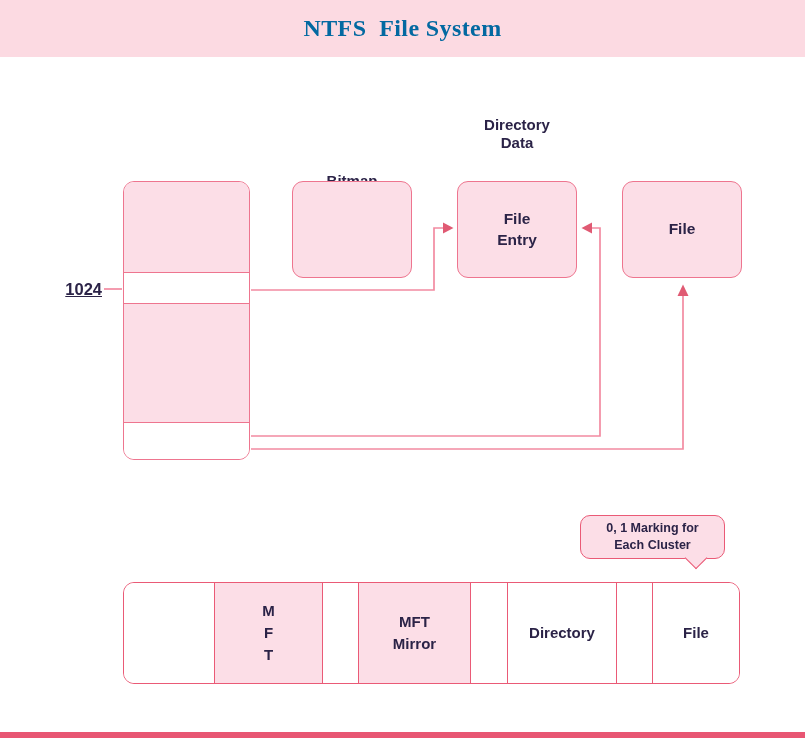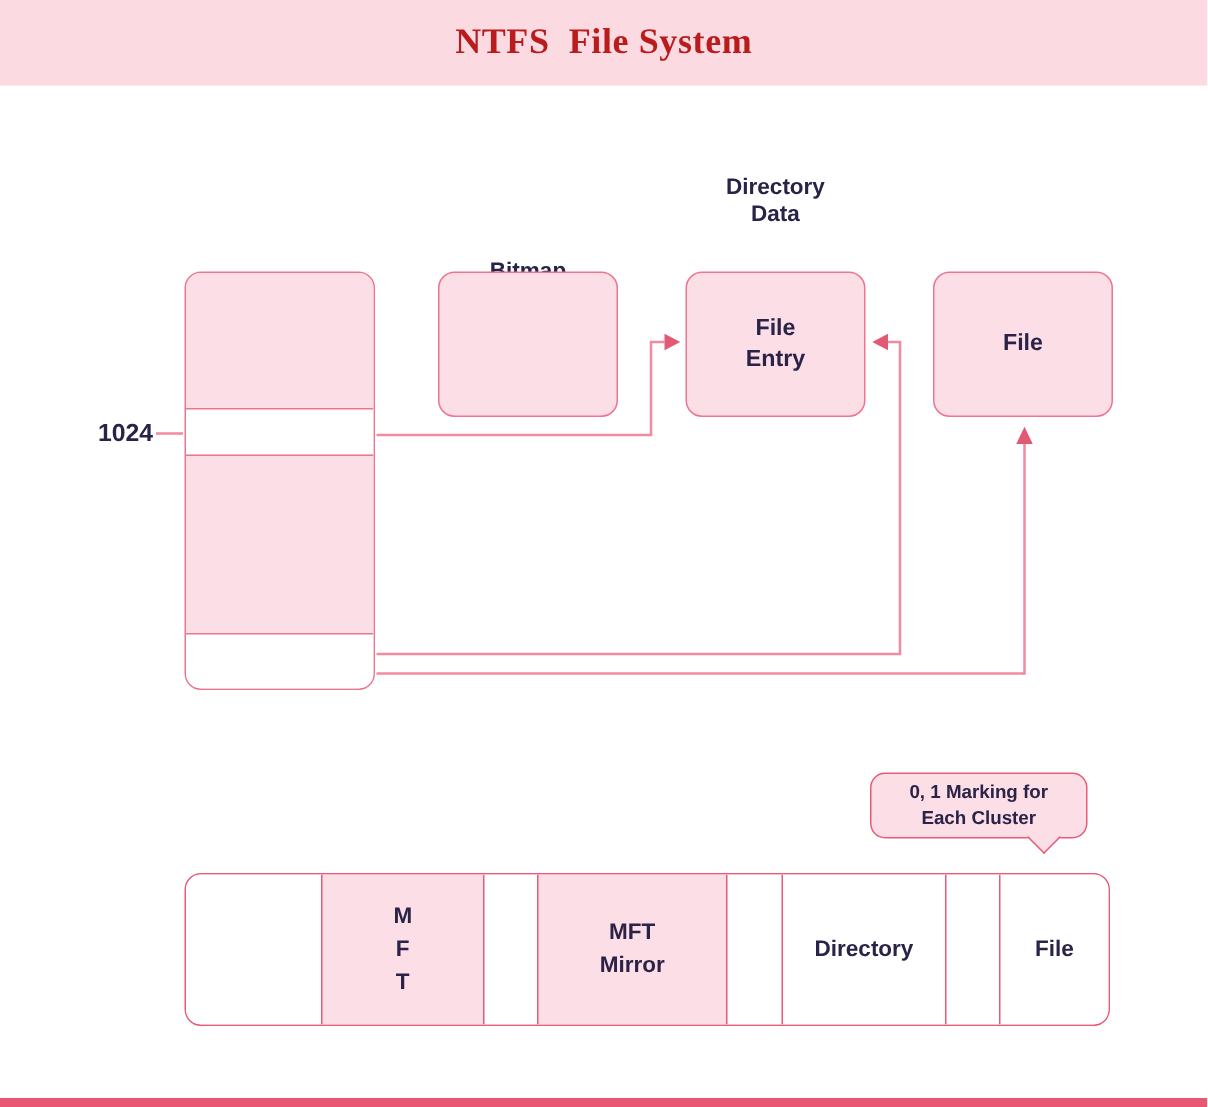--- a/index.html
+++ b/index.html
@@ -18,21 +18,21 @@
     position: absolute; left: 0; top: 0;
     width: 805px; height: 57px;
     background: #fcdae2;
     display: flex; align-items: center; justify-content: center;
   }
   .page-title {
     font-family: "Liberation Serif", serif;
     font-weight: bold;
     font-size: 24px;
     letter-spacing: 0.4px;
-    color: #b91c1c;
+    color: #0369a1;
     white-space: pre;
   }
 
   
   .col-label {
     position: absolute;
     text-align: center;
     font-size: 15px;
     font-weight: 600;
     line-height: 1.2;
@@ -82,20 +82,21 @@
   .mft-r3 { height: 119px; }
   .mft-r4 { flex: 1; }
 
   
   .marker-1024 {
     position: absolute; left: 46px; top: 278px;
     width: 56px; height: 22px;
     font-size: 16.5px; font-weight: 600;
     text-align: right; line-height: 22px;
     color: #2b2347;
+    text-decoration: underline;
   }
 
   
   .connector-layer {
     position: absolute; left: 0; top: 0;
     width: 805px; height: 738px;
     pointer-events: none;
   }
 
   
@@ -141,21 +142,21 @@
     font-size: 15px; font-weight: 600;
     line-height: 1.45;
     white-space: pre-line;
     background: #ffffff;
   }
   .disk-cell + .disk-cell { border-left: 1.5px solid #ea5a76; }
   .disk-cell.pink { background: #fcdee7; }
   .dc-1 { width: 90px; }
   .dc-2 { width: 108px; }
   .dc-3 { width: 36px; }
-  .dc-4 { width: 126px; }
+  .dc-4 { width: 112px; }
   .dc-5 { width: 37px; }
   .dc-6 { width: 109px; }
   .dc-7 { width: 36px; }
   .dc-8 { flex: 1; }
 
   
   .bottom-strip {
     position: absolute; left: 0; bottom: 0;
     width: 805px; height: 6px;
     background: #e85673;

